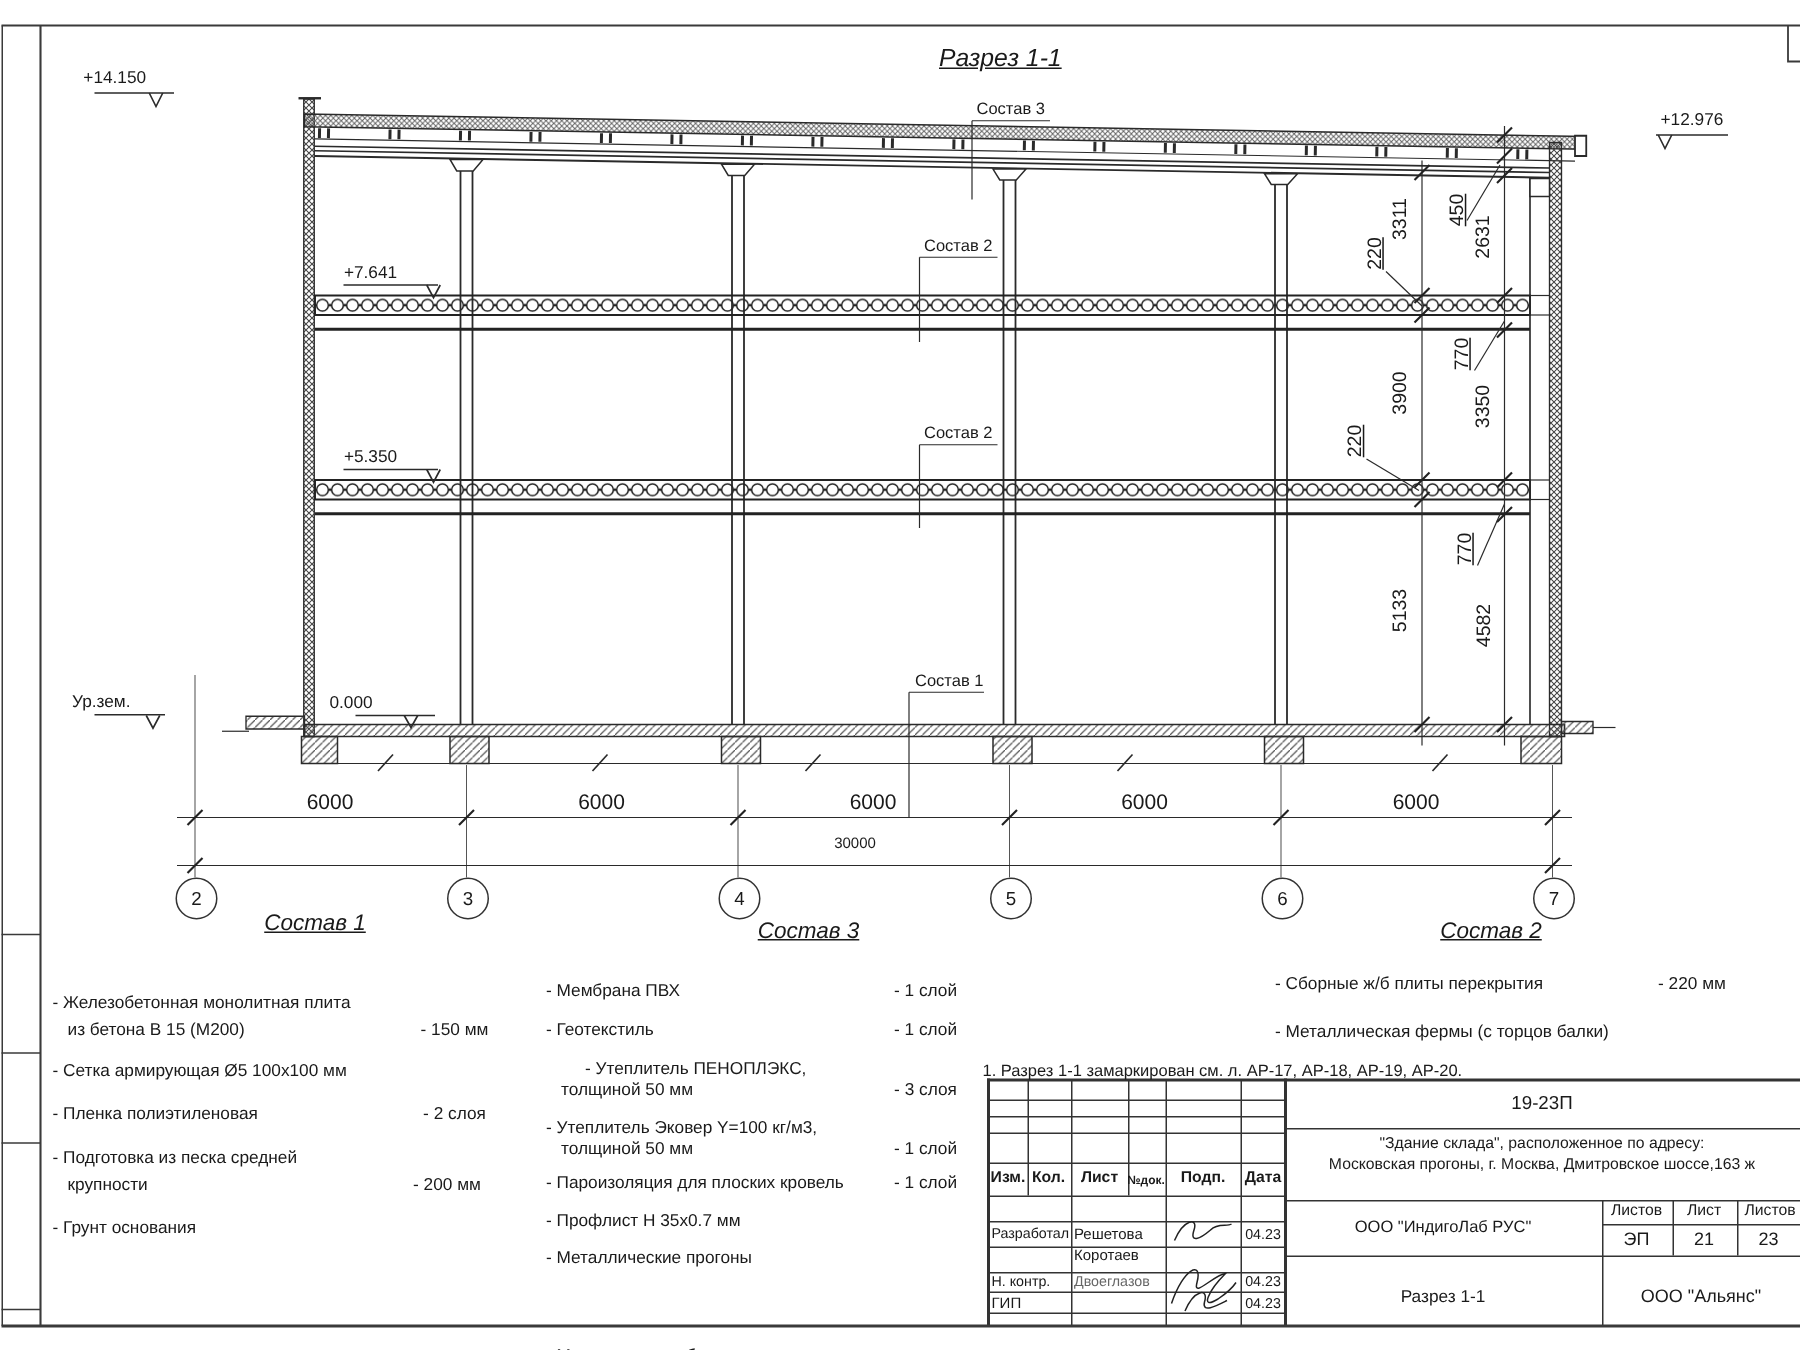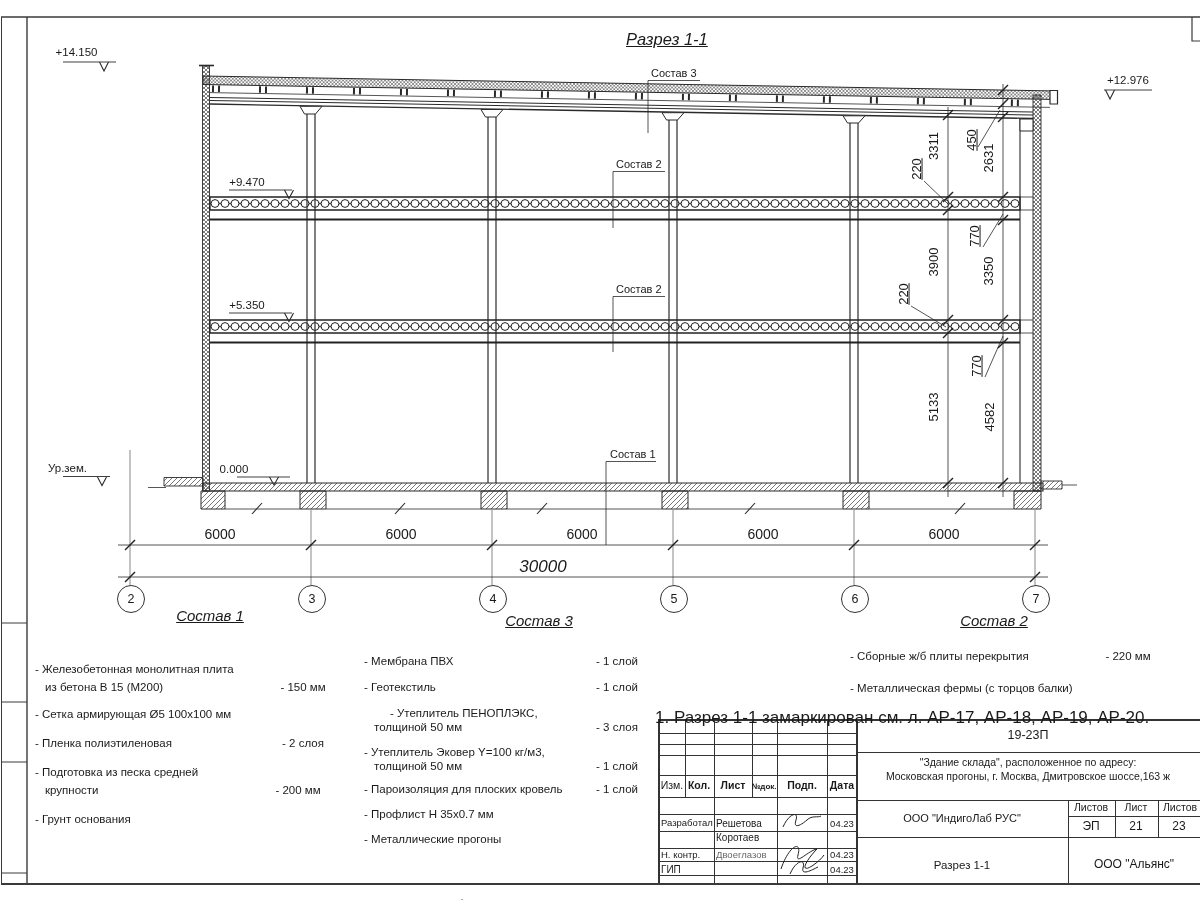--- a/index.html
+++ b/index.html
@@ -214,21 +214,21 @@
       <path d="M783 827 C789 813, 799 811, 796 820 C793 829, 800 826, 807 820 C812 815, 818 818, 821 816"></path>
       <path d="M781 869 C789 845, 802 840, 798 855 C795 866, 809 850, 817 849 C806 860, 799 874, 812 866 C818 862, 822 858, 824 855"></path>
       <path d="M790 874 C796 860, 806 858, 803 868 C801 876, 812 870, 818 867"></path>
     </g>
   </svg>
 
   <div class="t it ul" style="left:626px;top:30px;font-size:16.5px;">Разрез 1-1</div>
 
   <div class="t ra" style="left:40px;top:46px;width:73px;font-size:11.5px;">+14.150</div>
   <div class="t" style="left:1107px;top:74px;font-size:11.5px;">+12.976</div>
-  <div class="t ra" style="left:210px;top:176px;width:74px;font-size:11.5px;">+9.470</div>
+  <div class="t ra" style="left:210px;top:176px;width:74px;font-size:11.5px;">+7.641</div>
   <div class="t ra" style="left:210px;top:299px;width:74px;font-size:11.5px;">+5.350</div>
   <div class="t ra" style="left:200px;top:463px;width:68px;font-size:11.5px;">0.000</div>
   <div class="t ra" style="left:30px;top:462px;width:75px;font-size:11.5px;">Ур.зем.</div>
 
   <div class="t" style="left:651px;top:67px;font-size:11px;">Состав 3</div>
   <div class="t" style="left:616px;top:158px;font-size:11px;">Состав 2</div>
   <div class="t" style="left:616px;top:283px;font-size:11px;">Состав 2</div>
   <div class="t" style="left:610px;top:448px;font-size:11px;">Состав 1</div>
 
   <div class="t rot" style="left:934px;top:146px;font-size:13px;">3311</div>
@@ -241,21 +241,21 @@
   <div class="t rot ul" style="left:977px;top:366px;font-size:13px;">770</div>
   <div class="t rot" style="left:990px;top:417px;font-size:13px;">4582</div>
   <div class="t rot ul" style="left:917px;top:169px;font-size:13px;">220</div>
   <div class="t rot ul" style="left:904px;top:294px;font-size:13px;">220</div>
 
   <div class="t ctr" style="left:220px;top:526px;font-size:14px;">6000</div>
   <div class="t ctr" style="left:401px;top:526px;font-size:14px;">6000</div>
   <div class="t ctr" style="left:582px;top:526px;font-size:14px;">6000</div>
   <div class="t ctr" style="left:763px;top:526px;font-size:14px;">6000</div>
   <div class="t ctr" style="left:944px;top:526px;font-size:14px;">6000</div>
-  <div class="t ctr" style="left:543px;top:557px;font-size:17px;font-style:italic;">30000</div>
+  <div class="t ctr" style="left:570px;top:557px;font-size:10px;">30000</div>
 
   <div class="bub" style="left:117px;top:585px;">2</div>
   <div class="bub" style="left:298px;top:585px;">3</div>
   <div class="bub" style="left:479px;top:585px;">4</div>
   <div class="bub" style="left:660px;top:585px;">5</div>
   <div class="bub" style="left:841px;top:585px;">6</div>
   <div class="bub" style="left:1022px;top:585px;">7</div>
 
   <div class="t it ul ctr" style="left:210px;top:607px;font-size:15px;">Состав 1</div>
   <div class="t li" style="left:35px;top:663px;">- Железобетонная  монолитная плита</div>
@@ -284,21 +284,21 @@
   <div class="t li ra" style="left:577px;top:783px;width:80px;">- 1 слой</div>
   <div class="t li" style="left:364px;top:808px;">- Профлист Н 35х0.7 мм</div>
   <div class="t li" style="left:364px;top:833px;">- Металлические прогоны</div>
   <div class="t li" style="left:364px;top:898px;">- Металлическая балка</div>
 
   <div class="t it ul ctr" style="left:994px;top:612px;font-size:15px;">Состав 2</div>
   <div class="t li" style="left:850px;top:650px;">- Сборные ж/б плиты перекрытия</div>
   <div class="t li ra" style="left:1088px;top:650px;width:80px;">- 220 мм</div>
   <div class="t li" style="left:850px;top:682px;">- Металлическая фермы (с торцов балки)</div>
 
-  <div class="t" style="left:655px;top:708px;font-size:17px;">1. Разрез 1-1 замаркирован см. л. АР-17, АР-18, АР-19, АР-20.</div>
+  <div class="t" style="left:655px;top:708px;font-size:11px;">1. Разрез 1-1 замаркирован см. л. АР-17, АР-18, АР-19, АР-20.</div>
 
   <div class="hl hl2" style="left:658px;top:719px;width:546px;"></div>
   <div class="vl vl2" style="left:658px;top:719px;height:165px;"></div>
   <div class="vl vl2" style="left:856px;top:719px;height:165px;"></div>
   <div class="vl" style="left:714px;top:720px;height:164px;"></div>
   <div class="vl" style="left:777px;top:720px;height:164px;"></div>
   <div class="vl" style="left:827px;top:720px;height:164px;"></div>
   <div class="vl" style="left:685px;top:720px;height:77px;"></div>
   <div class="vl" style="left:752px;top:720px;height:77px;"></div>
   <div class="hl" style="left:659px;top:733px;width:198px;"></div>
@@ -312,21 +312,21 @@
   <div class="hl" style="left:659px;top:861px;width:198px;"></div>
   <div class="hl" style="left:659px;top:875px;width:198px;"></div>
   <div class="hl" style="left:857px;top:752px;width:347px;"></div>
   <div class="hl" style="left:857px;top:800px;width:347px;"></div>
   <div class="hl" style="left:857px;top:837px;width:347px;"></div>
   <div class="hl" style="left:1068px;top:816px;width:136px;"></div>
   <div class="vl" style="left:1068px;top:800px;height:84px;"></div>
   <div class="vl" style="left:1115px;top:800px;height:37px;"></div>
   <div class="vl" style="left:1158px;top:800px;height:37px;"></div>
 
-  <div class="t ctr" style="left:672px;top:779px;font-size:10.5px;font-weight:normal;">Изм.</div>
+  <div class="t ctr" style="left:672px;top:779px;font-size:10.5px;font-weight:bold;">Изм.</div>
   <div class="t ctr" style="left:699px;top:779px;font-size:10.5px;font-weight:bold;">Кол.</div>
   <div class="t ctr" style="left:733px;top:779px;font-size:10.5px;font-weight:bold;">Лист</div>
   <div class="t ctr" style="left:764px;top:782px;font-size:8px;font-weight:bold;">№док.</div>
   <div class="t ctr" style="left:802px;top:779px;font-size:10.5px;font-weight:bold;">Подп.</div>
   <div class="t ctr" style="left:842px;top:779px;font-size:10.5px;font-weight:bold;">Дата</div>
 
   <div class="t" style="left:661px;top:818px;font-size:9.5px;">Разработал</div>
   <div class="t" style="left:716px;top:818px;font-size:10px;">Решетова</div>
   <div class="t ctr" style="left:842px;top:819px;font-size:9.5px;">04.23</div>
   <div class="t" style="left:661px;top:850px;font-size:9.5px;">Н. контр.</div>

